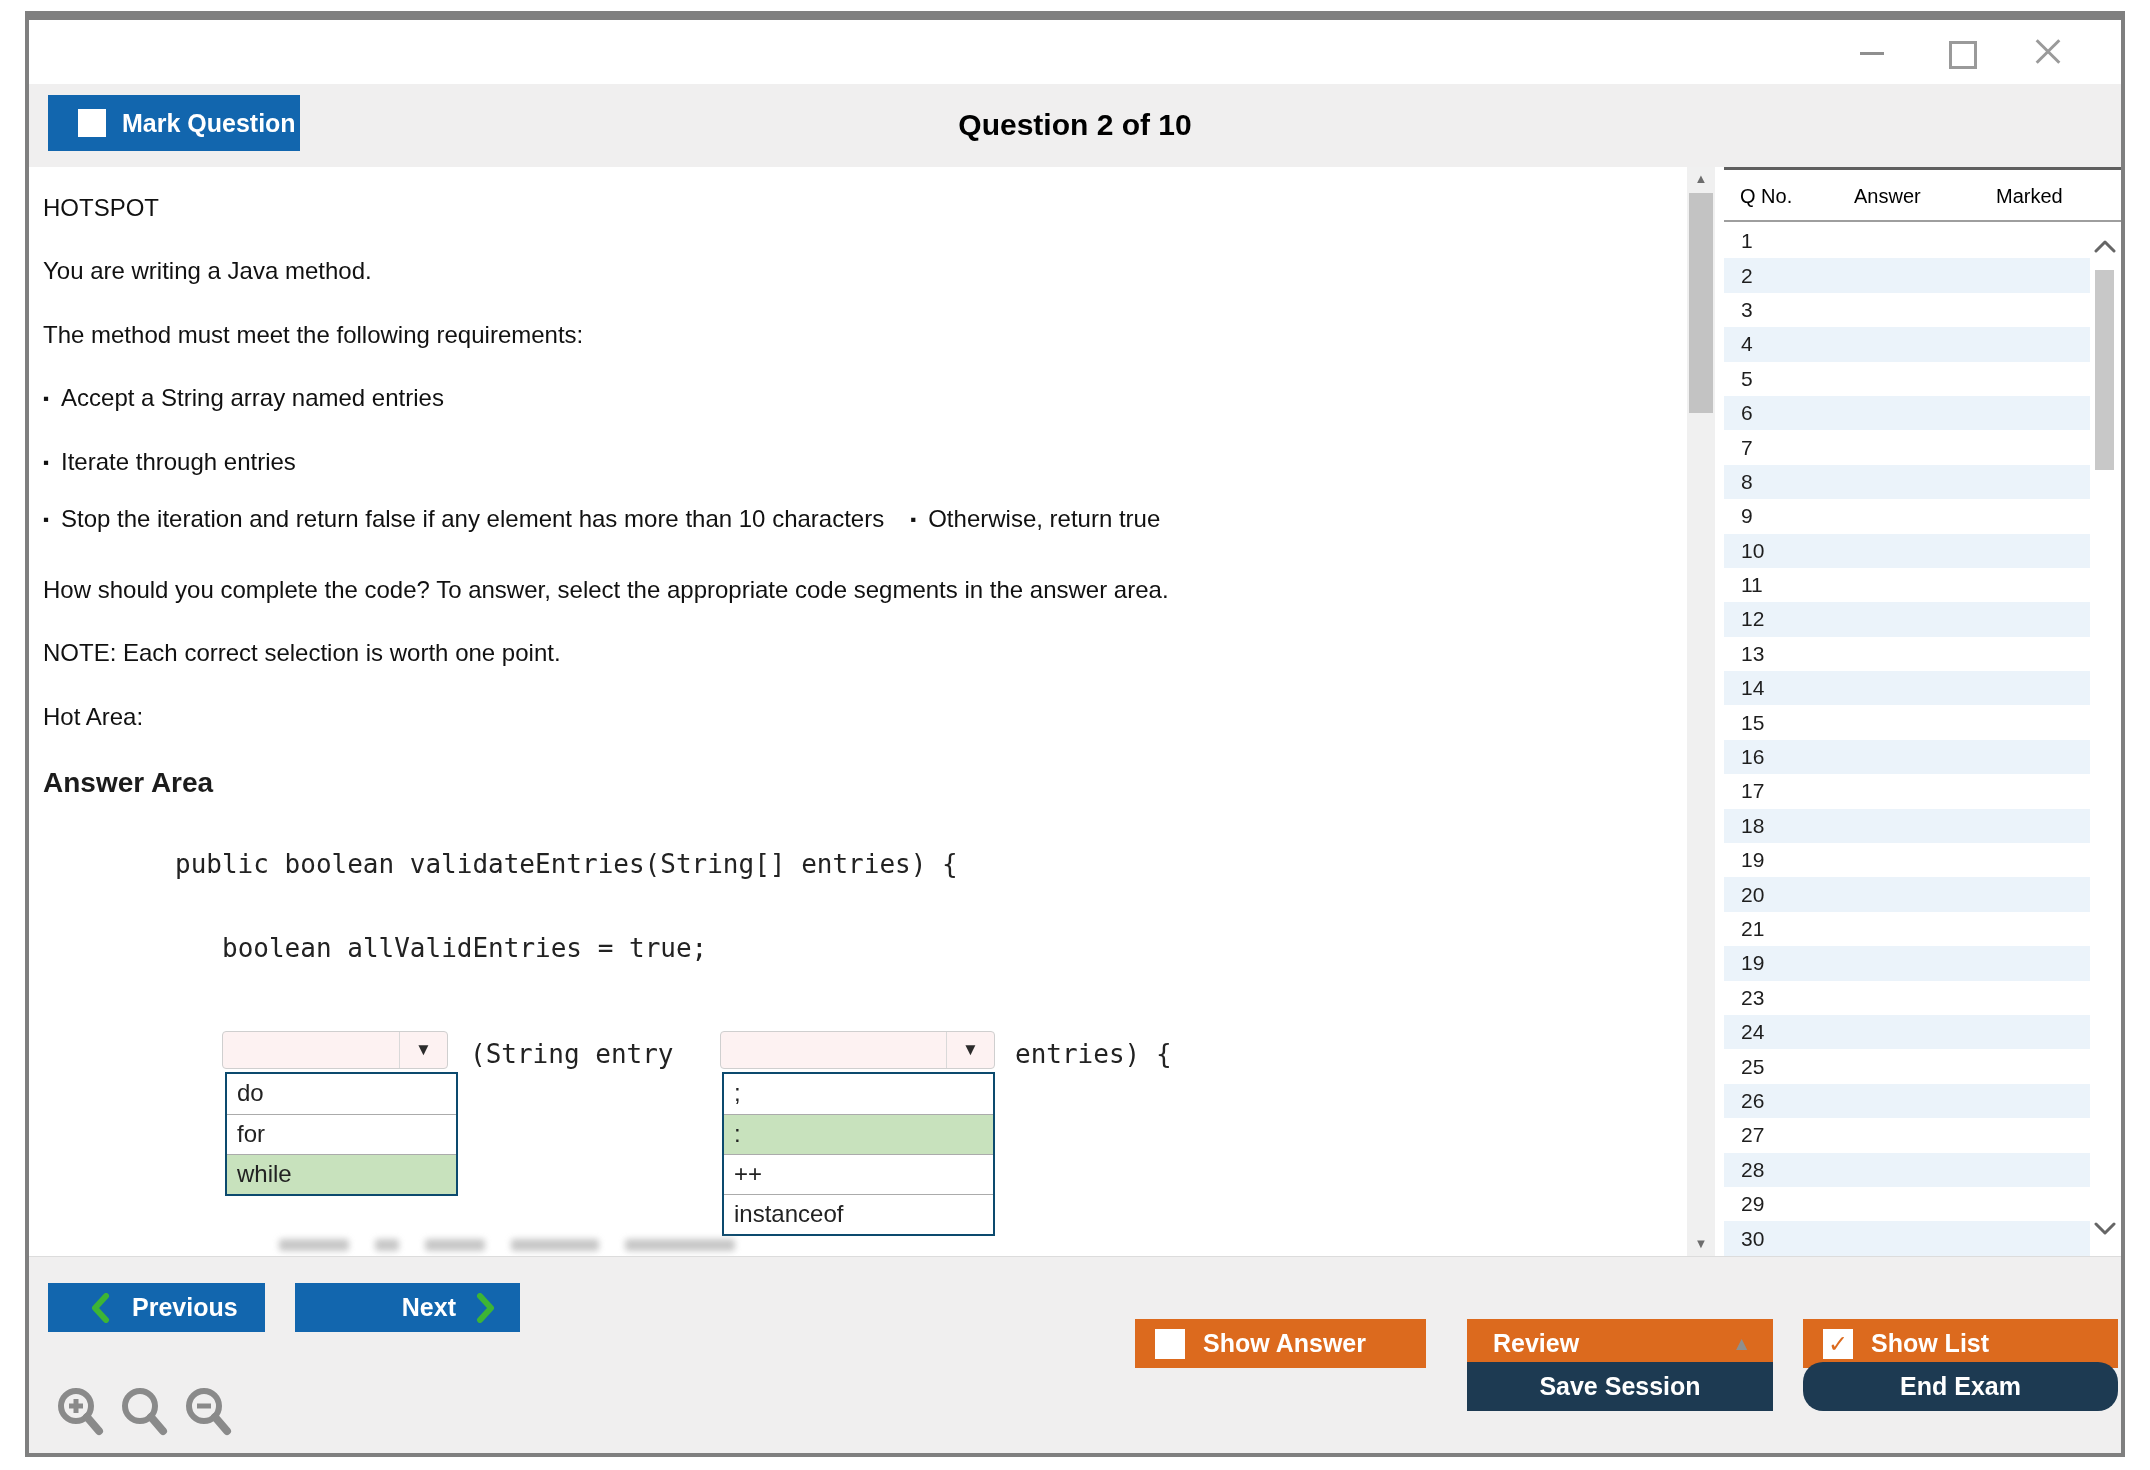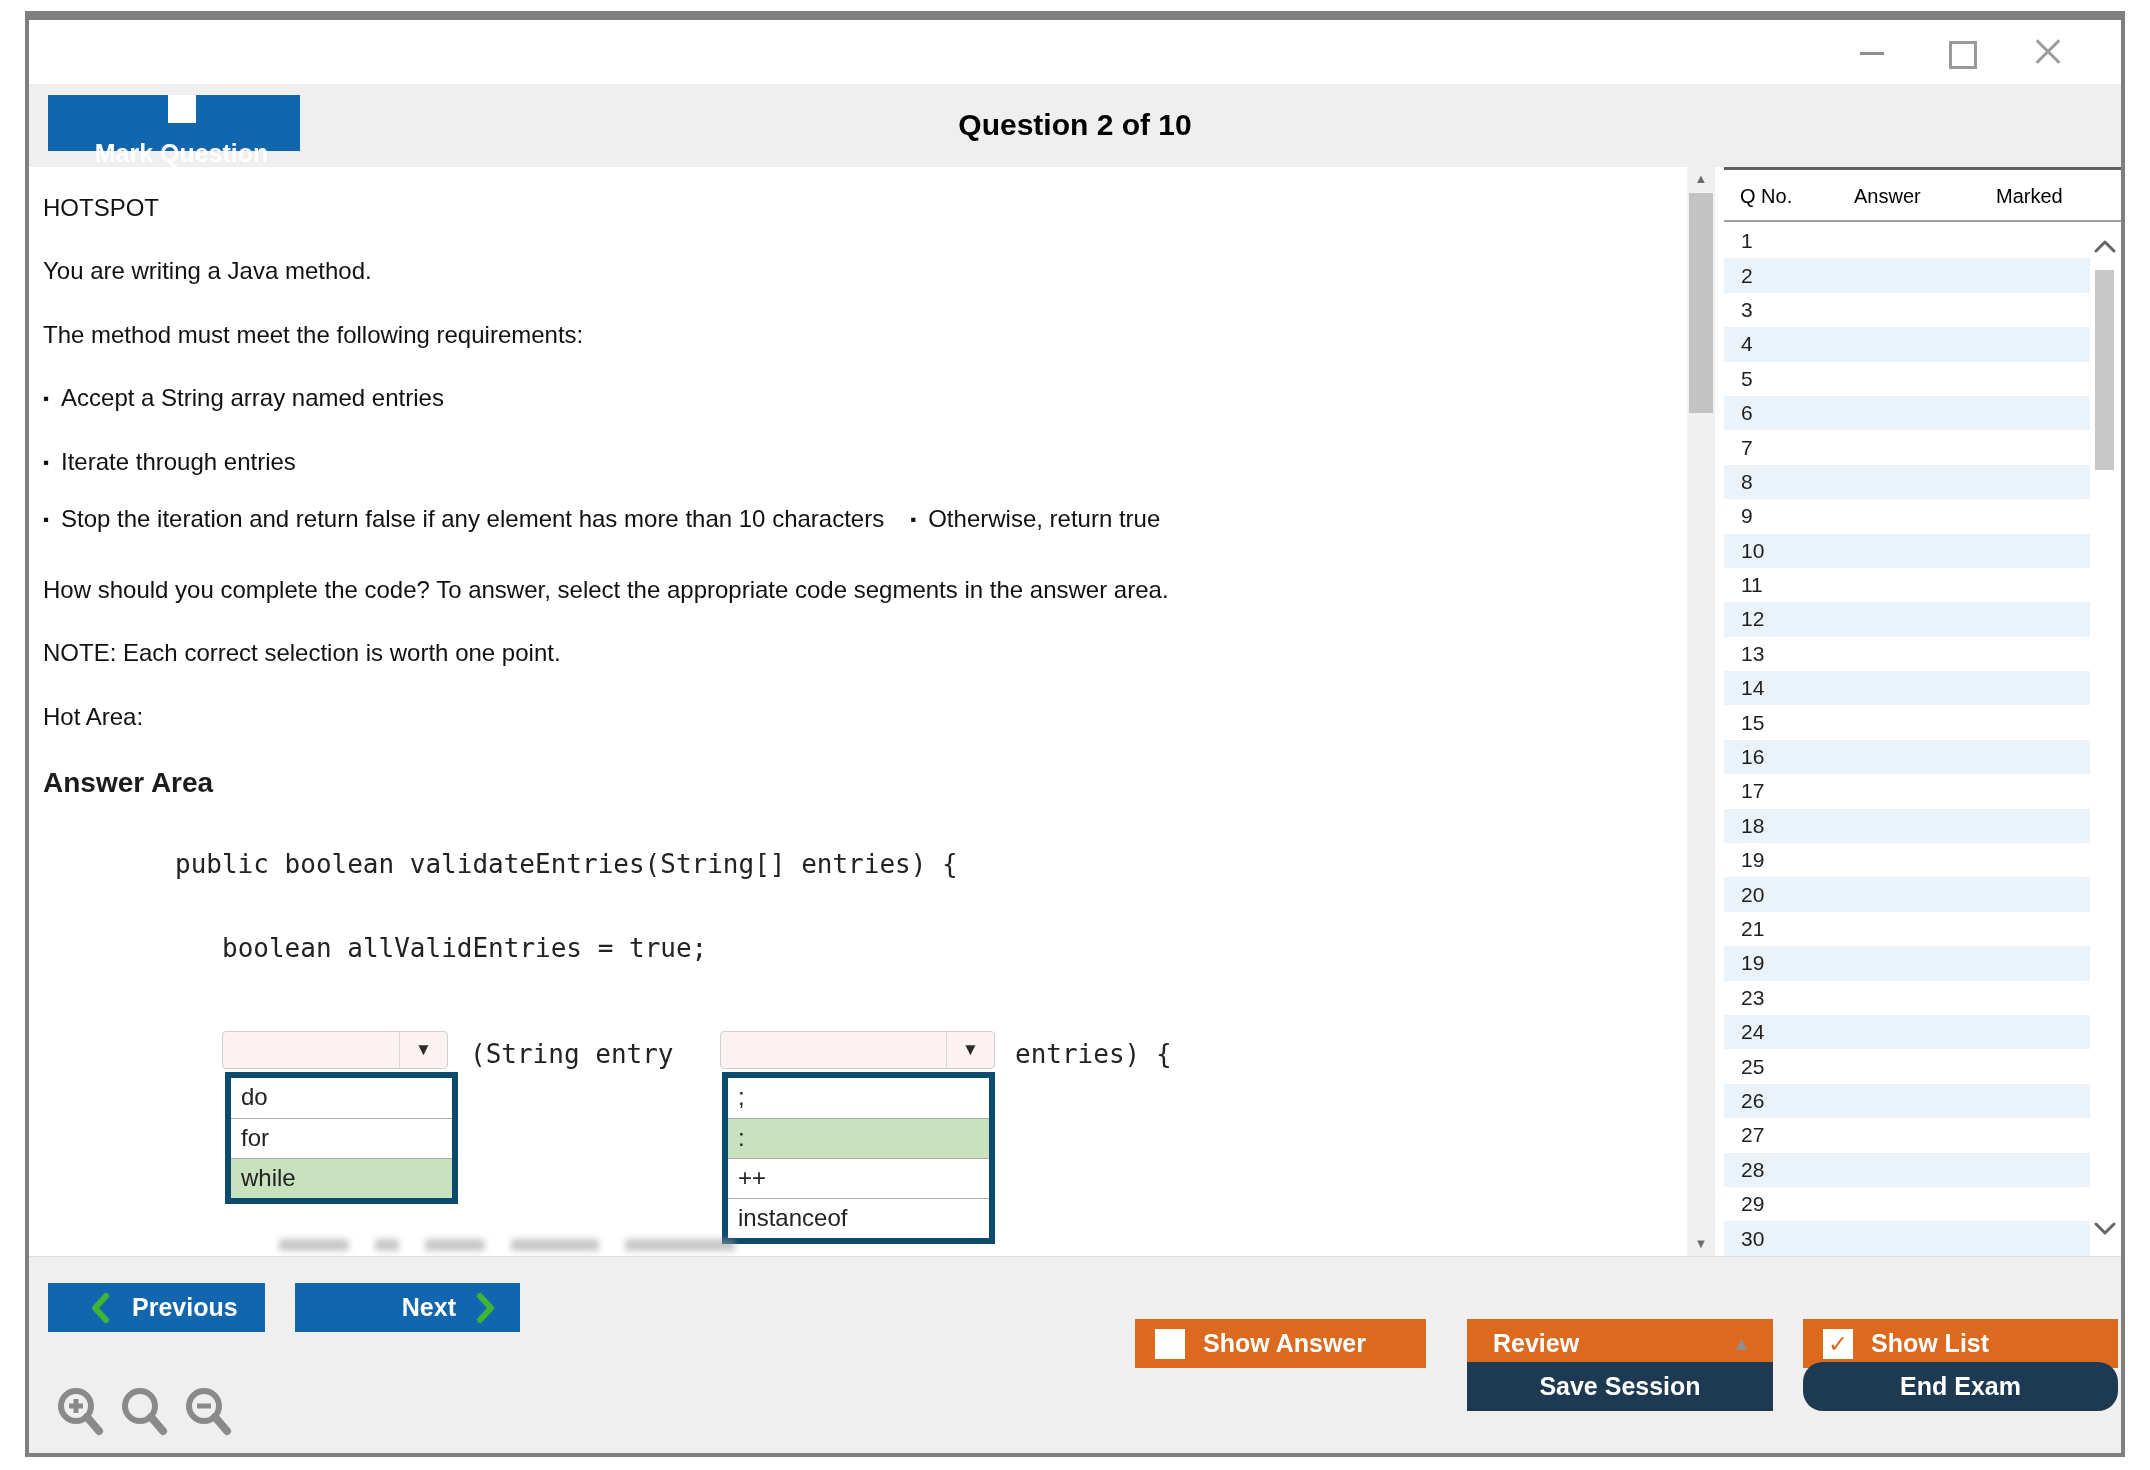--- a/index.html
+++ b/index.html
@@ -16,40 +16,40 @@
   .wc { width:30px; height:30px; position:relative; cursor:default; }
   .wc-min::after { content:""; position:absolute; left:3px; top:15px; width:24px; height:3px; background:#8f8f8f; }
   .wc-max::after { content:""; position:absolute; left:4px; top:4px; width:22px; height:22px; border:3px solid #9a9a9a; }
   .wc-close::before, .wc-close::after { content:""; position:absolute; left:-1px; top:13px; width:32px; height:3px; background:#9a9a9a; }
   .wc-close::before { transform:rotate(45deg); }
   .wc-close::after  { transform:rotate(-45deg); }
 
   
   .header { position:relative; height:83px; background:#f0efef; }
   .mark-btn { position:absolute; left:19px; top:11px; width:252px; height:56px; background:#1266ae;
-              display:flex; align-items:center; padding-left:15px; gap:16px; cursor:pointer;flex-direction:column; }
+              display:flex; align-items:center; padding-left:30px; gap:16px; cursor:pointer; }
   .checkbox { width:28px; height:28px; background:#ffffff; flex:0 0 auto; display:flex; align-items:center; justify-content:center; }
   .btn-label { color:#ffffff; font-weight:bold; font-size:25px; }
   .q-counter { position:absolute; left:0; right:0; top:24px; text-align:center; font-size:30px; font-weight:bold; color:#000; }
 
   
   .main { position:absolute; left:0; top:147px; width:2092px; height:1089px; display:flex; }
   .content { position:relative; width:1658px; height:1089px; background:#ffffff; overflow:hidden; }
   .tline { position:absolute; left:14px; font-size:24px; color:#111; white-space:nowrap; }
   .bullet { display:inline-block; font-size:17px; vertical-align:2px; margin-right:12px; color:#111; }
   .bullet2 { margin-left:26px; }
   .aa-title { position:absolute; left:14px; top:600px; font-size:28px; font-weight:bold; color:#1c1c1c; }
   .code { position:absolute; font-family:"DejaVu Sans Mono","Liberation Mono",monospace; font-size:26px; color:#222; white-space:nowrap; }
 
   .dd { position:absolute; top:864px; height:38px; border:1px solid #cfcfcf; border-radius:4px;
         background:#fdf2f2; display:flex; cursor:pointer; }
   .dd-value { flex:1; }
   .dd-arrow { width:48px; border-left:1px solid #d9d9d9; display:flex; align-items:center; justify-content:center;
               font-size:17px; color:#2b2b2b; }
-  .optlist { position:absolute; top:905px; background:#ffffff; border:6px solid #0c4a6e; }
+  .optlist { position:absolute; top:905px; background:#ffffff; border:2px solid #0c4a6e; }
   .opt { height:40px; line-height:38px; padding-left:10px; font-size:24px; color:#222; border-top:1px solid #ababab; cursor:pointer; }
   .opt:first-child { border-top:none; }
   .opt.hl { background:#c8e2bd; }
 
   .clipped-line { position:absolute; top:1072px; left:250px; width:520px; height:14px; display:flex; gap:26px;
                   filter:blur(3px); opacity:.55; }
   .clipped-line i { display:block; height:12px; background:#9a9a9a; border-radius:3px; }
 
   
   .vscroll { position:relative; width:28px; height:1089px; background:#f0f0f0; }

